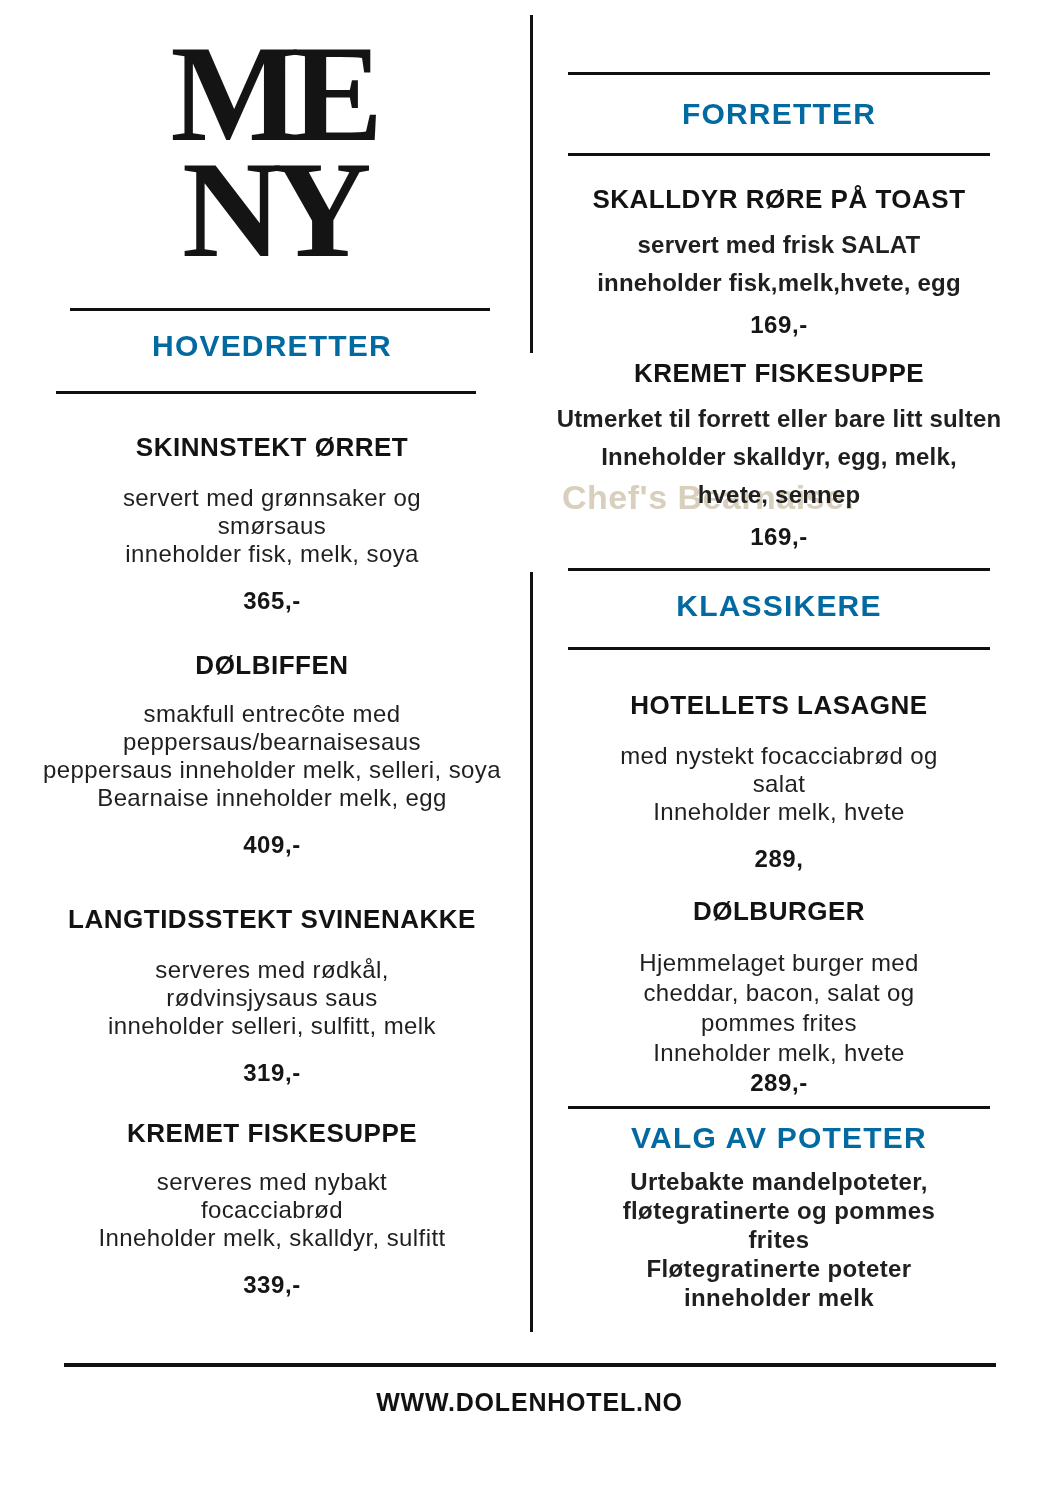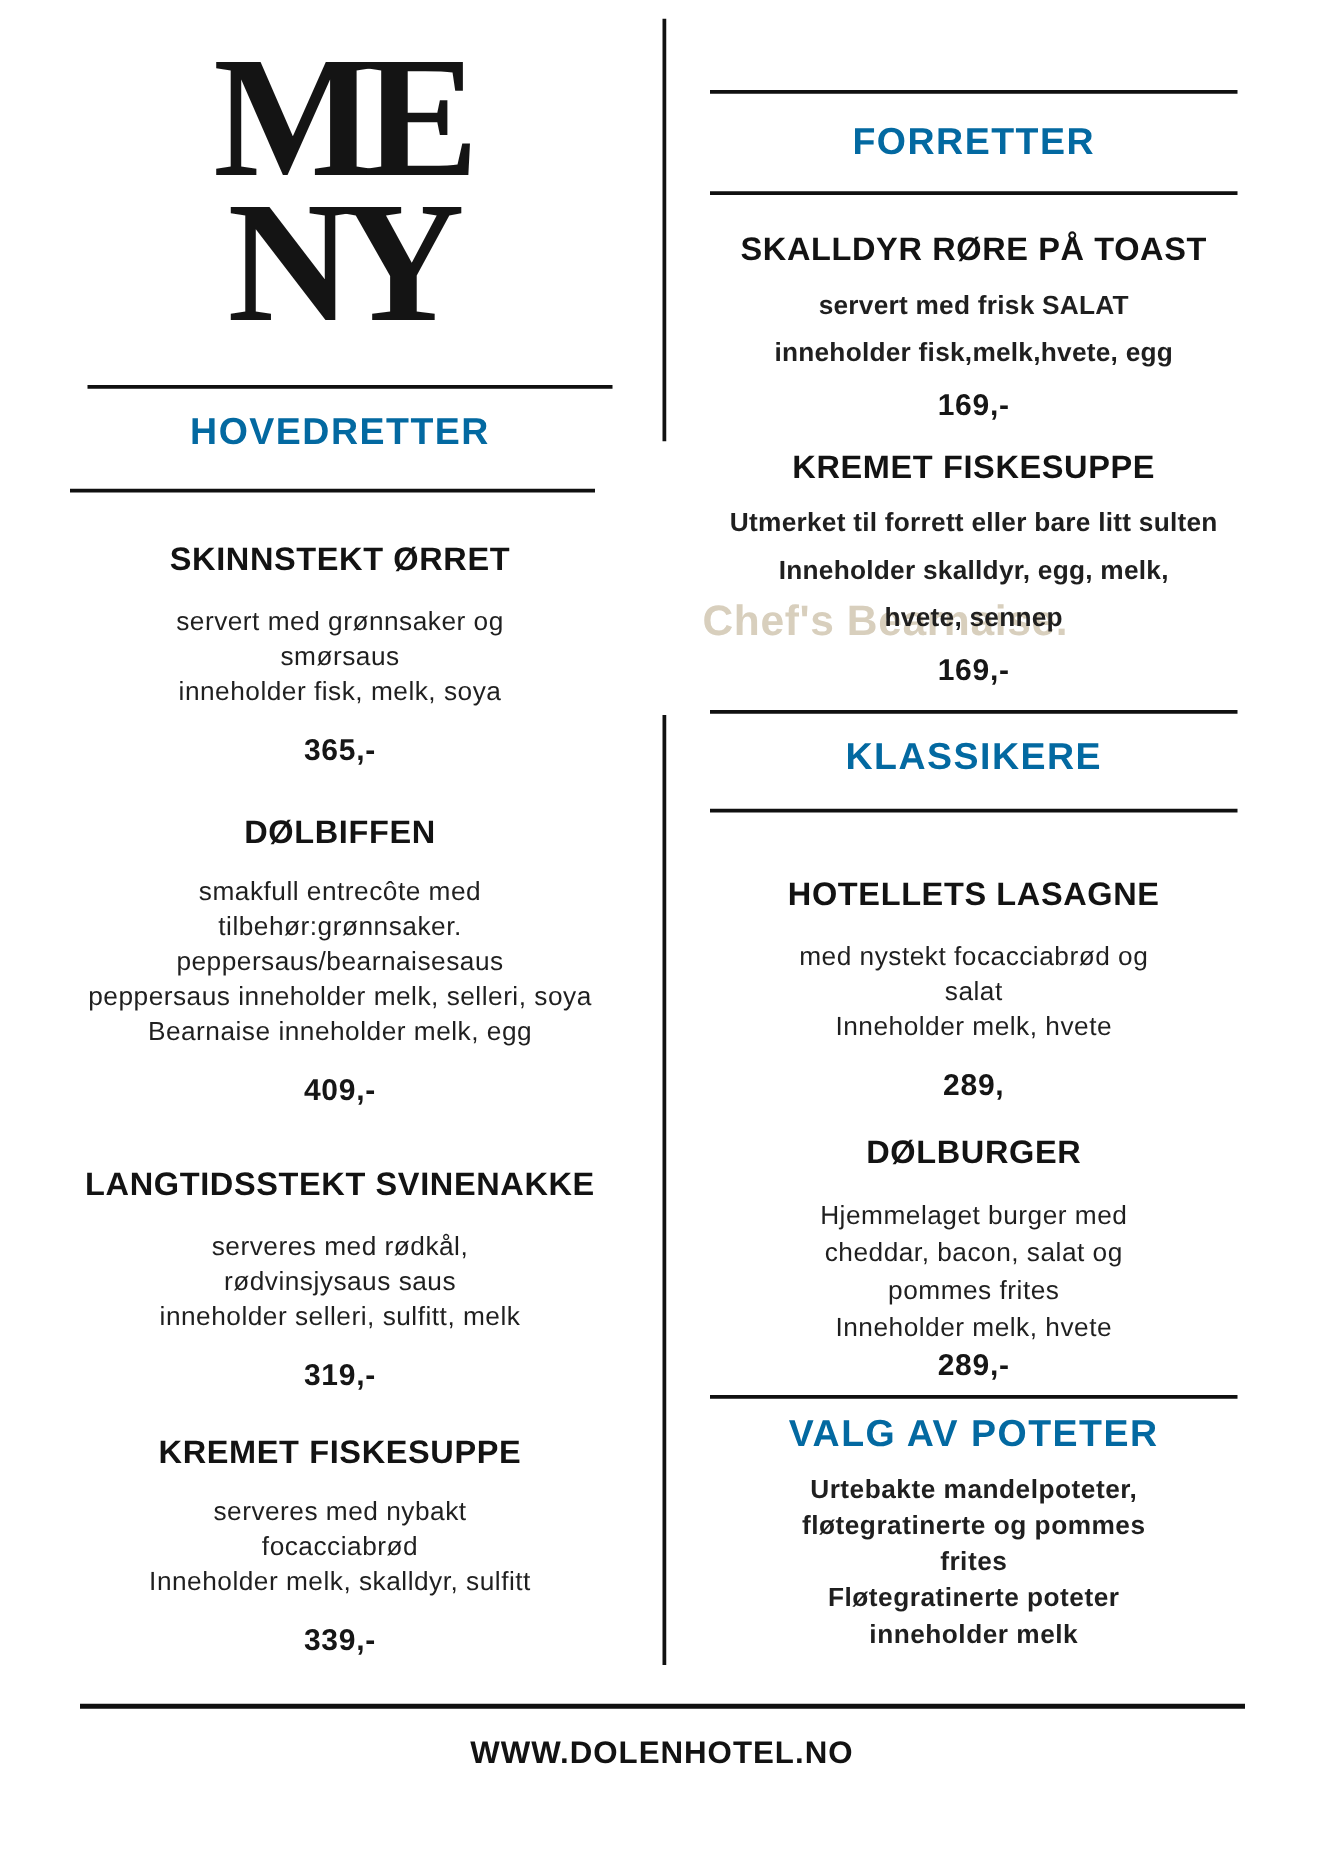--- a/index.html
+++ b/index.html
@@ -38,32 +38,32 @@
     margin: 16px 0 0 0; color: #0369a1;
   }
   .t-forretter { margin-top: 20px; }
   .t-klassikere { margin-top: 16px; }
   .t-poteter { margin-top: 10px; }
 
   .dish-name {
     font-size: 26px; font-weight: bold;
     letter-spacing: 0.5px; line-height: 34px; color: #131313;
   }
-  .desc { font-size: 21px; line-height: 28px; letter-spacing: 0.4px; margin-top: 20px; color: #1f1f1f; }
+  .desc { font-size: 24px; line-height: 28px; letter-spacing: 0.4px; margin-top: 20px; color: #1f1f1f; }
   .desc div { min-height: 28px; }
   .desc-bold { font-weight: bold; letter-spacing: 0.2px; margin-top: 10px; }
   .desc-bold div { line-height: 38px; min-height: 38px; }
   .desc-lh30 div { line-height: 30px; min-height: 30px; }
   .desc-lh29 { margin-top: 10px; font-weight: bold; }
   .desc-lh29 div { line-height: 29px; min-height: 29px; }
   .price { font-size: 24px; font-weight: bold; letter-spacing: 0.6px; line-height: 30px; margin-top: 18px; }
   .price-tight { margin-top: 8px; }
 
   .d1 { margin-top: 36px; } .d2 { margin-top: 32px; } .d3 { margin-top: 42px; }
-  .d4 { margin-top: 28px; } .d6 { margin-top: 48px; text-align: center; }
+  .d4 { margin-top: 28px; } .d6 { margin-top: 38px; text-align: center; }
   .d7 { margin-top: 20px; }
 
   .divider { position: absolute; left: 530px; width: 3px; background: #111; z-index: 1; }
   .divider-top { top: 15px; height: 338px; }
   .divider-bottom { top: 572px; height: 760px; }
 
   .watermark {
     position: absolute; left: 562px; top: 478px;
     font-size: 34px; font-weight: bold; letter-spacing: 0.5px;
     color: #d8cfbd; z-index: 0; white-space: nowrap;
@@ -101,21 +101,20 @@
         <div>smørsaus</div>
         <div>inneholder fisk, melk, soya</div>
       </div>
       <div class="price">365,-</div>
     </div>
 
     <div class="dish d2">
       <div class="dish-name">DØLBIFFEN</div>
       <div class="desc" style="margin-top:18px">
         <div>smakfull entrecôte med</div>
-        <div>tilbehør:grønnsaker.</div>
         <div>peppersaus/bearnaisesaus</div>
         <div>peppersaus inneholder melk, selleri, soya</div>
         <div>Bearnaise inneholder melk, egg</div>
       </div>
       <div class="price">409,-</div>
     </div>
 
     <div class="dish d3">
       <div class="dish-name">LANGTIDSSTEKT SVINENAKKE</div>
       <div class="desc">

